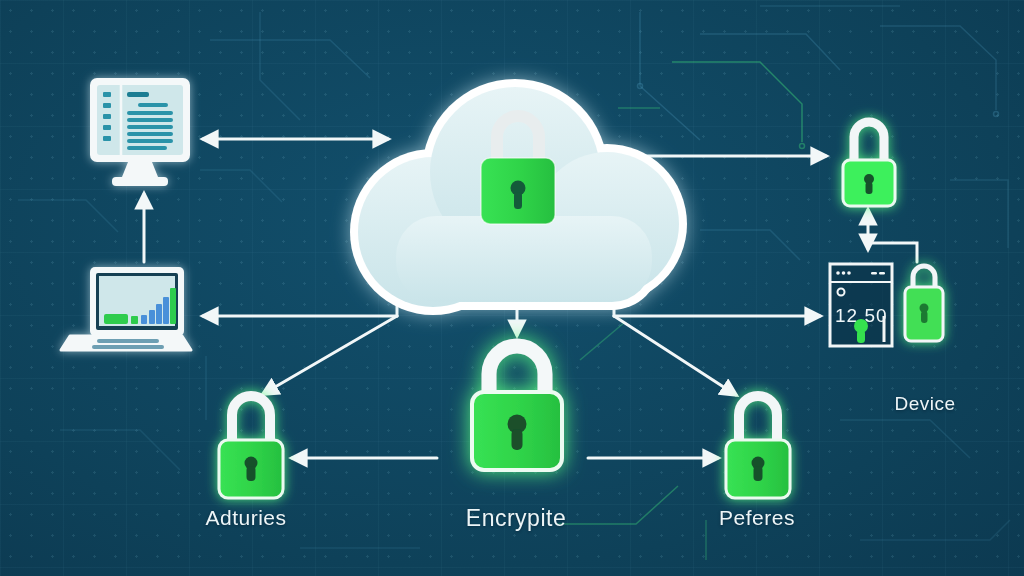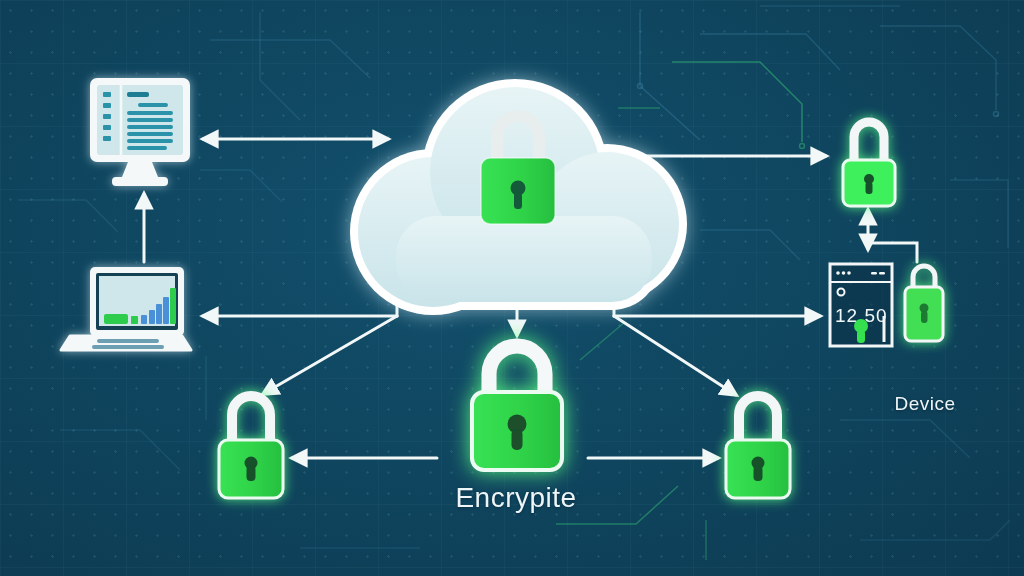--- a/index.html
+++ b/index.html
@@ -15,21 +15,21 @@
       linear-gradient(rgba(120,190,215,0.05) 1px, transparent 1px),
       linear-gradient(90deg, rgba(120,190,215,0.05) 1px, transparent 1px);
     background-size:21px 21px, 63px 63px, 63px 63px;
   }
   svg.layer{position:absolute;inset:0;}
   .lbl{
     position:absolute;color:#edf5f7;text-align:center;
     font-size:21px;letter-spacing:0.5px;
     text-shadow:0 1px 3px rgba(0,20,35,.45);
   }
-  .lbl-encrypite{font-size:28px;}
+  .lbl-encrypite{font-size:23px;margin-top:23px;}
   .lbl-device{font-size:19px;}
 </style>
 </head>
 <body>
 
 <div class="scene">
   <div class="grid-overlay"></div>
 
   <svg class="layer" width="1024" height="576" viewBox="0 0 1024 576">
     <defs>
@@ -212,15 +212,17 @@
     </g>
 
     <g filter="url(#greenGlow)">
       <path d="M739 444 L739 415 A19 19 0 0 1 777 415 L777 444" fill="none" stroke="#f2f6f7" stroke-width="10"></path>
       <rect x="726" y="440" width="64" height="58" rx="9" fill="url(#gGreen)" stroke="#eafaf0" stroke-width="3"></rect>
       <circle cx="758" cy="463" r="6.5" fill="#17512c"></circle>
       <rect x="753.5" y="466" width="9" height="15" rx="4" fill="#17512c"></rect>
     </g>
   </svg>
 
+  <div class="lbl" style="left:186px;top:506px;width:120px;">Adturies</div>
   <div class="lbl lbl-encrypite" style="left:446px;top:482px;width:140px;">Encrypite</div>
+  <div class="lbl" style="left:697px;top:506px;width:120px;">Peferes</div>
   <div class="lbl lbl-device" style="left:875px;top:351px;width:100px;margin-top:42px;">Device</div>
 </div>
 
 </body></html>

